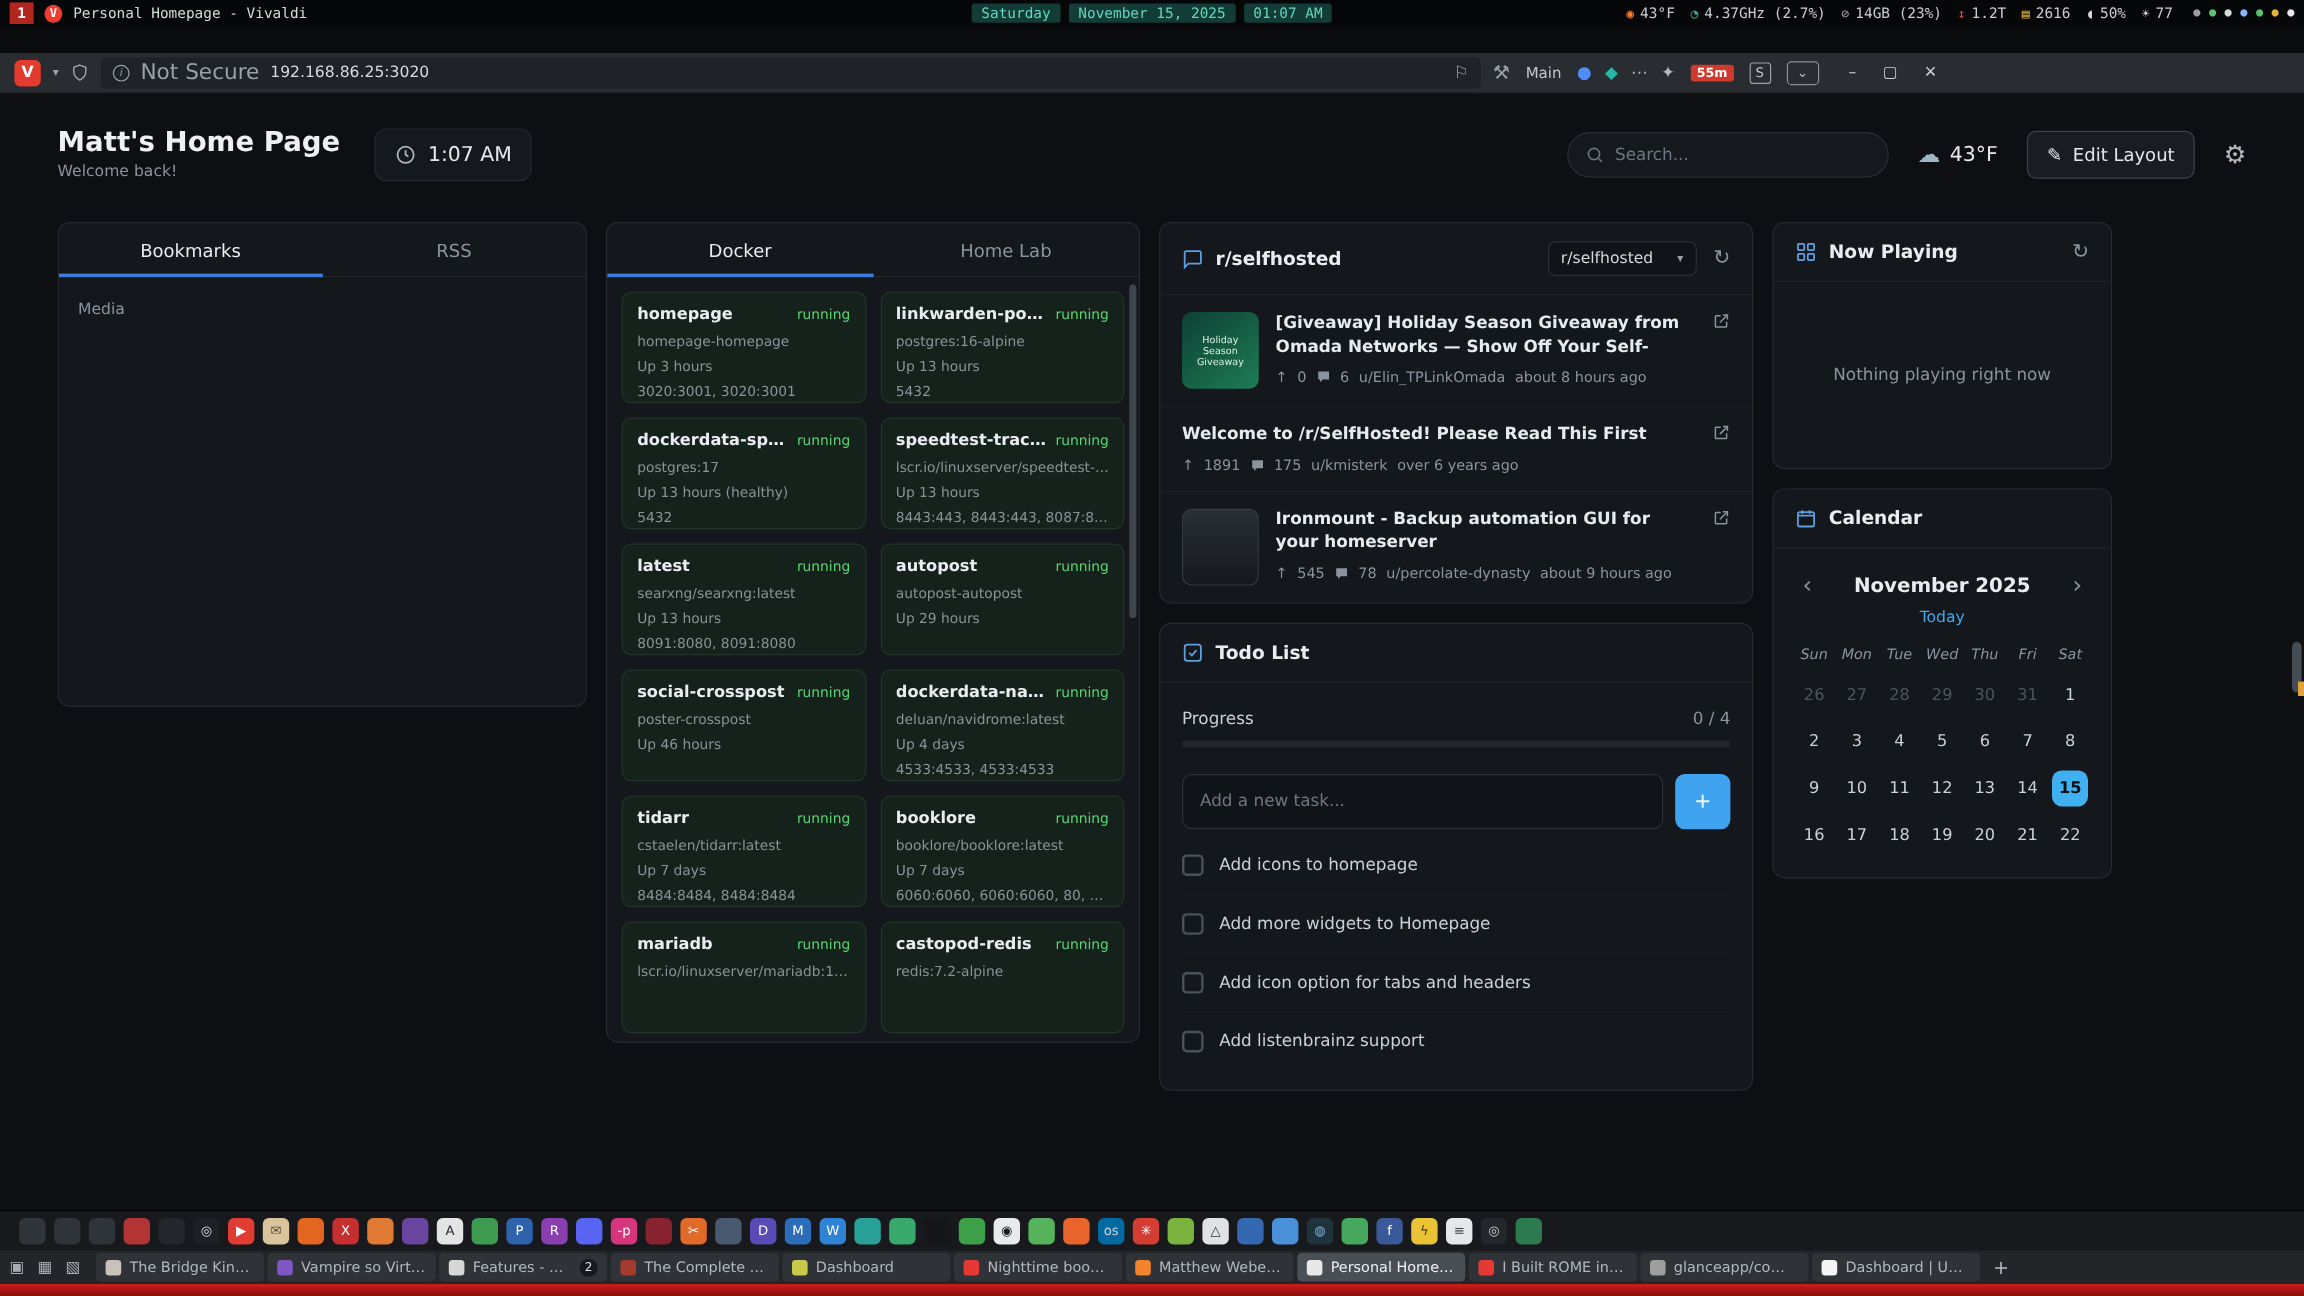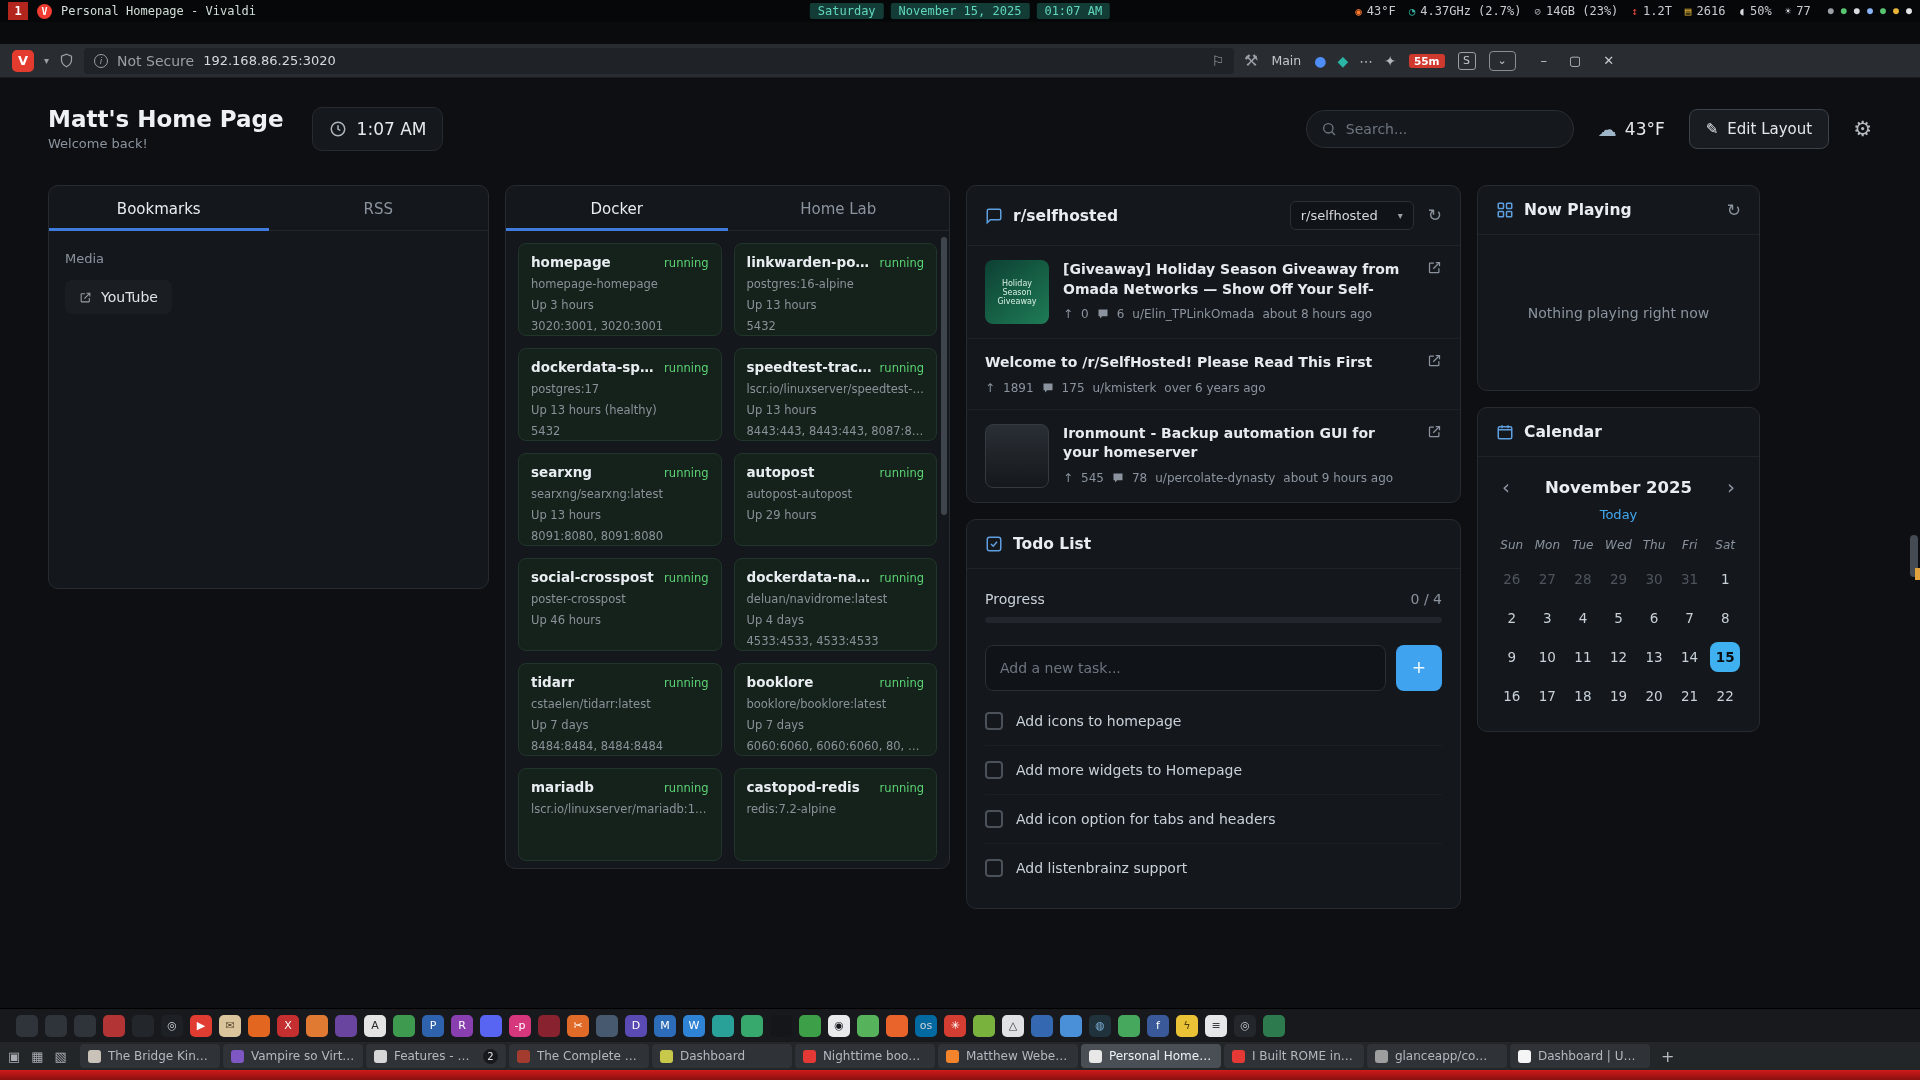--- a/index.html
+++ b/index.html
@@ -23,21 +23,21 @@
 
   .deskgap { height:22px; background:#0a0b0d; }
 
   
   .addressbar { height:34px; background:#292c30; border-bottom:1px solid #1a1c1f; display:flex; align-items:center; gap:10px; padding:0 12px; }
   .vbtn { width:22px; height:22px; border-radius:5px; background:#e33b2e; color:#fff; font-weight:bold; font-size:13px; display:flex; align-items:center; justify-content:center; }
   .abar-caret { color:#9aa0a6; font-size:10px; }
   .abar-icon { color:#9aa0a6; display:flex; align-items:center; }
   .urlfield { flex:1; max-width:1150px; background:#1f2226; height:26px; border-radius:4px; display:flex; align-items:center; gap:9px; padding:0 10px; font-size:13px; }
   .info-badge { width:14px; height:14px; border:1px solid #9aa0a6; border-radius:50%; color:#9aa0a6; font-size:9px; font-style:italic; display:flex; align-items:center; justify-content:center; flex:0 0 auto; }
-  .not-secure { color:#9aa0a6; font-size:14px; }
+  .not-secure { color:#9aa0a6; font-size:18px; }
   .url-text { color:#d6d9dd; }
   .url-flag { margin-left:auto; color:#9aa0a6; font-size:14px; }
   .abar-right { display:flex; align-items:center; gap:13px; }
   .profile-label { font-size:12.5px; color:#c3c7cc; }
   .extglyph { font-size:14px; line-height:1; }
   .badge-55 { background:#d03a2e; color:#fff; font-size:10.5px; font-weight:bold; padding:1px 5px; border-radius:3px; }
   .badge-s { border:1px solid #9aa0a6; color:#c3c7cc; font-size:11px; width:18px; height:18px; border-radius:3px; display:flex; align-items:center; justify-content:center; }
   .dropbox { width:27px; height:20px; border:1px solid #8a8f96; border-radius:4px; color:#c3c7cc; font-size:11px; display:flex; align-items:center; justify-content:center; }
   .winctl { display:flex; gap:22px; margin-left:12px; margin-right:4px; color:#c8ccd1; font-size:13px; }
   .winctl span { cursor:default; }
@@ -299,34 +299,20 @@
     <div class="widgets">
 
       <div class="col1">
         <div class="widget bookmarks-widget">
           <div class="wtabs">
             <div class="wtab active">Bookmarks</div>
             <div class="wtab">RSS</div>
           </div>
           <div class="bm-body">
             <div class="bm-group">Media</div>
-            <div>
-              
-            
-                <div class="bm-item">
-                  <span style="display:flex;color:#9aa0a6;">
-                    <svg width="13" height="13" viewBox="0 0 24 24" fill="none" stroke="currentColor" stroke-width="2">
-                      <path d="M14 4h6v6"></path>
-                      <path d="M10 14L20 4"></path>
-                      <path d="M19 13v6a1 1 0 0 1-1 1H5a1 1 0 0 1-1-1V6a1 1 0 0 1 1-1h6"></path>
-                    </svg>
-                  </span>
-                  <span>YouTube</span>
-                </div>
-              </div>
           </div>
         </div>
       </div>
 
       <div class="col2">
         <div class="widget docker-widget">
           <div class="wtabs">
             <div class="wtab active">Docker</div>
             <div class="wtab">Home Lab</div>
           </div>
@@ -367,21 +353,21 @@
                   <span class="cc-name">speedtest-tracker</span>
                   <span class="cc-status">running</span>
                 </div>
                 <div class="cc-line">lscr.io/linuxserver/speedtest-tra...</div>
                 <div class="cc-line">Up 13 hours</div>
                 <div class="cc-line">8443:443, 8443:443, 8087:80, ...</div>
               </div>
 
               <div class="cc">
                 <div class="cc-top">
-                  <span class="cc-name">searxng</span>
+                  <span class="cc-name">latest</span>
                   <span class="cc-status">running</span>
                 </div>
                 <div class="cc-line">searxng/searxng:latest</div>
                 <div class="cc-line">Up 13 hours</div>
                 <div class="cc-line">8091:8080, 8091:8080</div>
               </div>
 
               <div class="cc">
                 <div class="cc-top">
                   <span class="cc-name">autopost</span>

